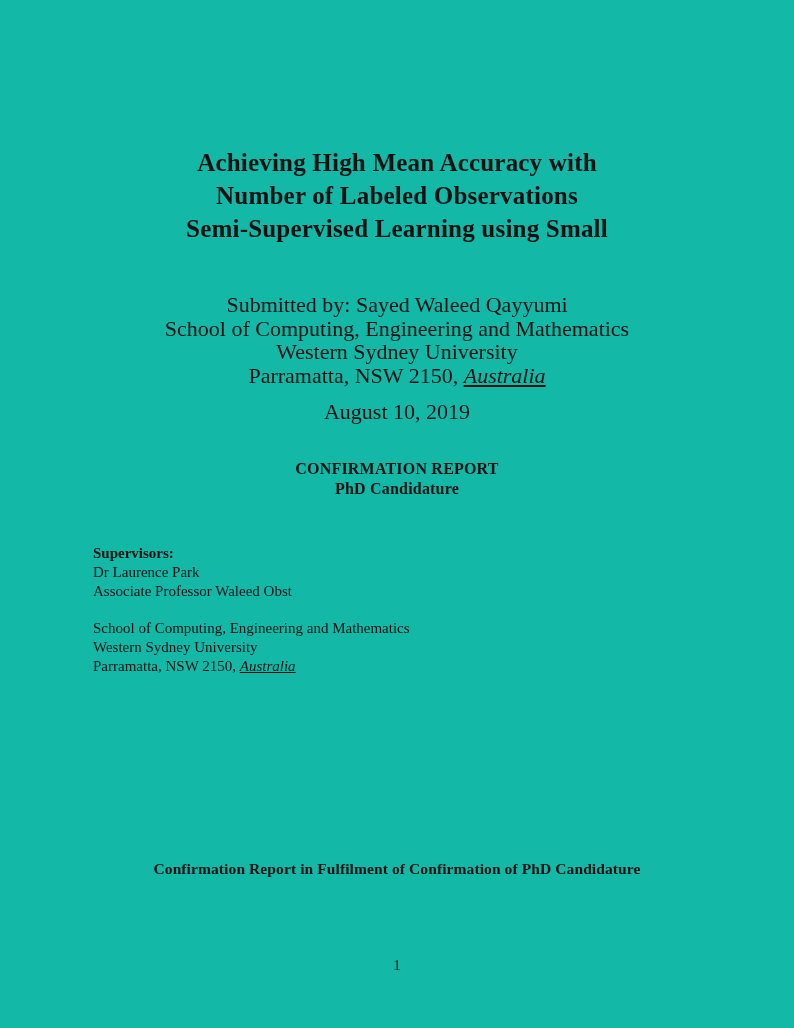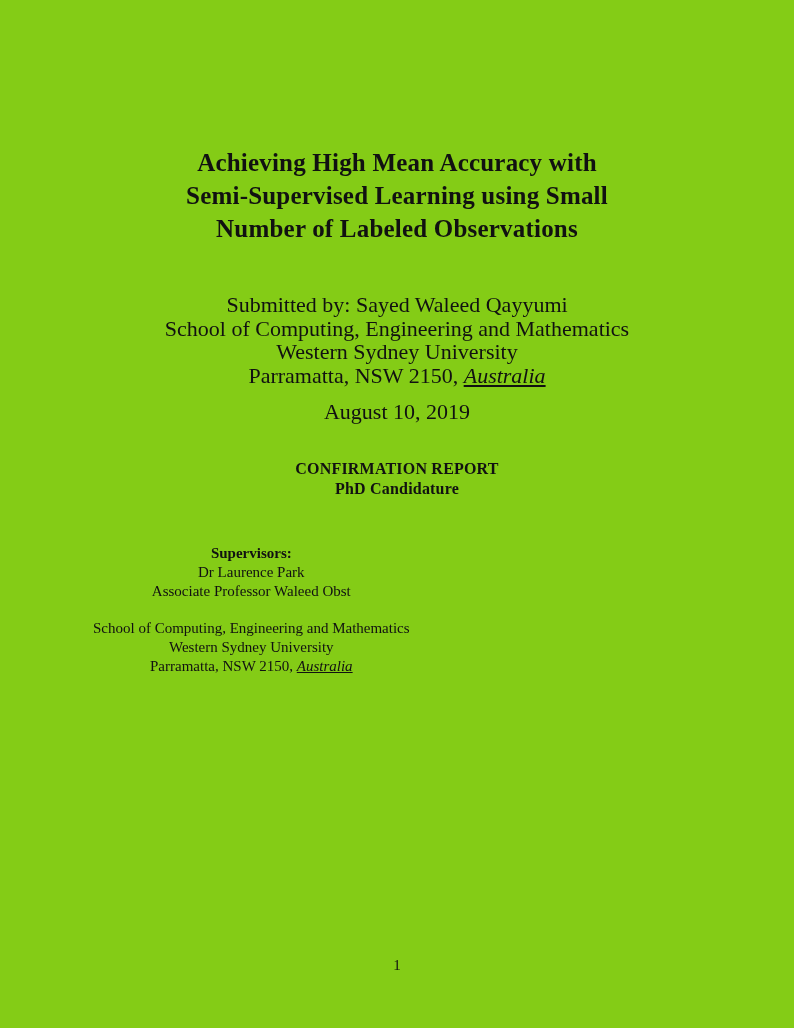--- a/index.html
+++ b/index.html
@@ -7,21 +7,21 @@
     width: 794px;
     height: 1028px;
     background: #ffffff;
     font-family: "Liberation Serif", "DejaVu Serif", serif;
     color: #111111;
   }
   .page {
     position: relative;
     width: 794px;
     height: 1028px;
-    background: #84cc16;
+    background: #14b8a6;
     overflow: hidden;
   }
   .centered {
     position: absolute;
     left: 0;
     width: 100%;
     text-align: center;
   }
   .title-block {
     top: 146px;
@@ -45,21 +45,21 @@
     font-weight: bold;
     line-height: 20px;
     letter-spacing: 0.2px;
   }
   .supervisors-block {
     position: absolute;
     left: 93px;
     top: 544px;
     font-size: 15px;
     line-height: 19px;
-    text-align: center;
+    text-align: left;
   }
   .supervisors-heading {
     font-weight: bold;
   }
   .block-gap {
     height: 18px;
   }
   .footer-statement {
     top: 860px;
     font-size: 15.5px;
@@ -78,22 +78,22 @@
   }
   .line { display: block; }
 </style>
 </head>
 <body>
 
 <div class="page">
 
   <div class="centered title-block">
     <span class="line">Achieving High Mean Accuracy with</span>
+    <span class="line">Number of Labeled Observations</span>
     <span class="line">Semi-Supervised Learning using Small</span>
-    <span class="line">Number of Labeled Observations</span>
   </div>
 
   <div class="centered submitted-block">
     <span class="line">Submitted by: Sayed Waleed Qayyumi</span>
     <span class="line">School of Computing, Engineering and Mathematics</span>
     <span class="line">Western Sydney University</span>
     <span class="line">
       <span>Parramatta, NSW 2150, </span><span class="underline-link">Australia</span>
     </span>
   </div>
@@ -110,16 +110,17 @@
     <span class="line">Dr Laurence Park</span>
     <span class="line">Associate Professor Waleed Obst</span>
     <span class="line block-gap"></span>
     <span class="line">School of Computing, Engineering and Mathematics</span>
     <span class="line">Western Sydney University</span>
     <span class="line">
       <span>Parramatta, NSW 2150, </span><span class="underline-link">Australia</span>
     </span>
   </div>
 
+  <div class="centered footer-statement">Confirmation Report in Fulfilment of Confirmation of PhD Candidature</div>
 
   <div class="centered page-number">1</div>
 
 </div>
 
 </body></html>

